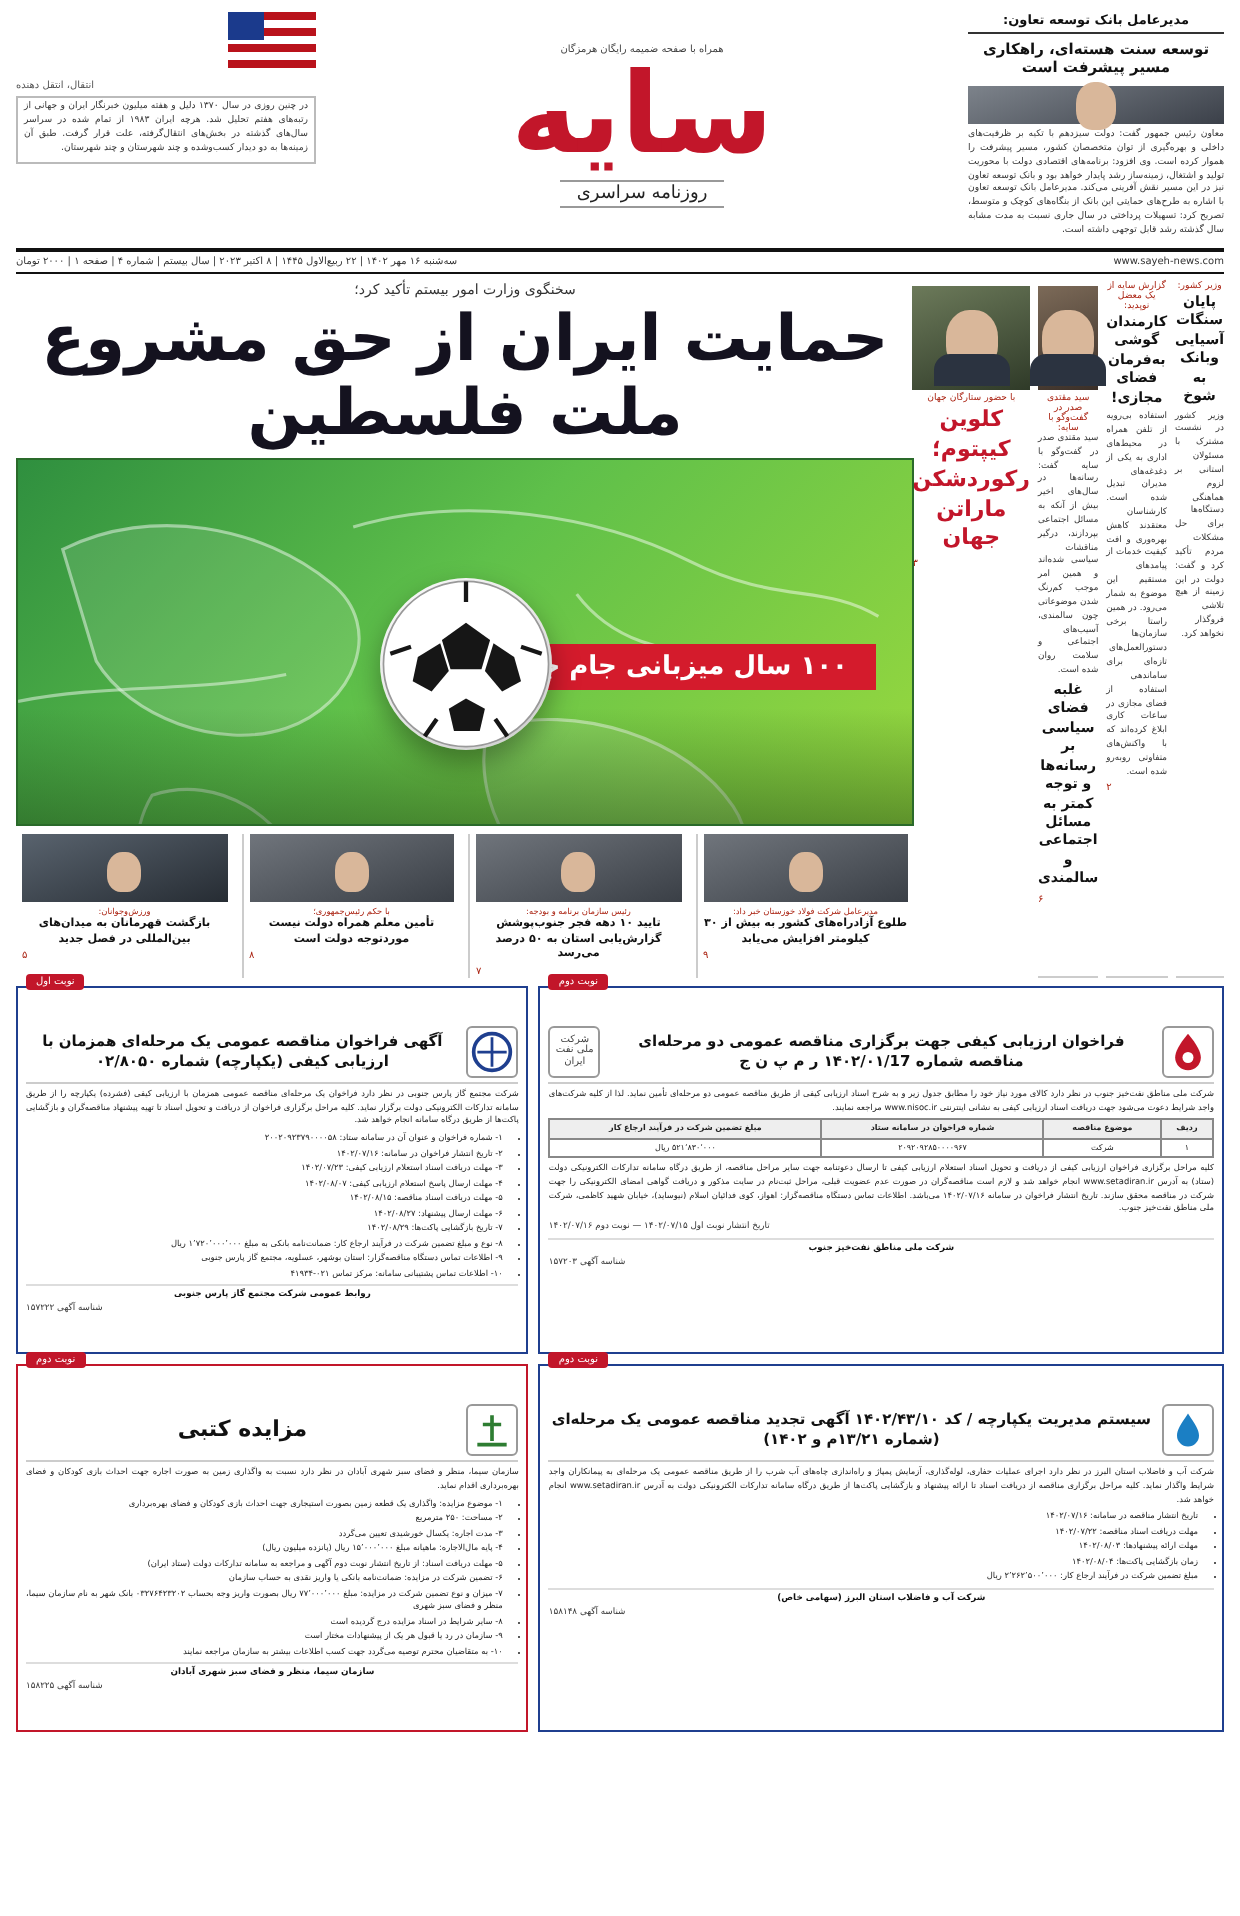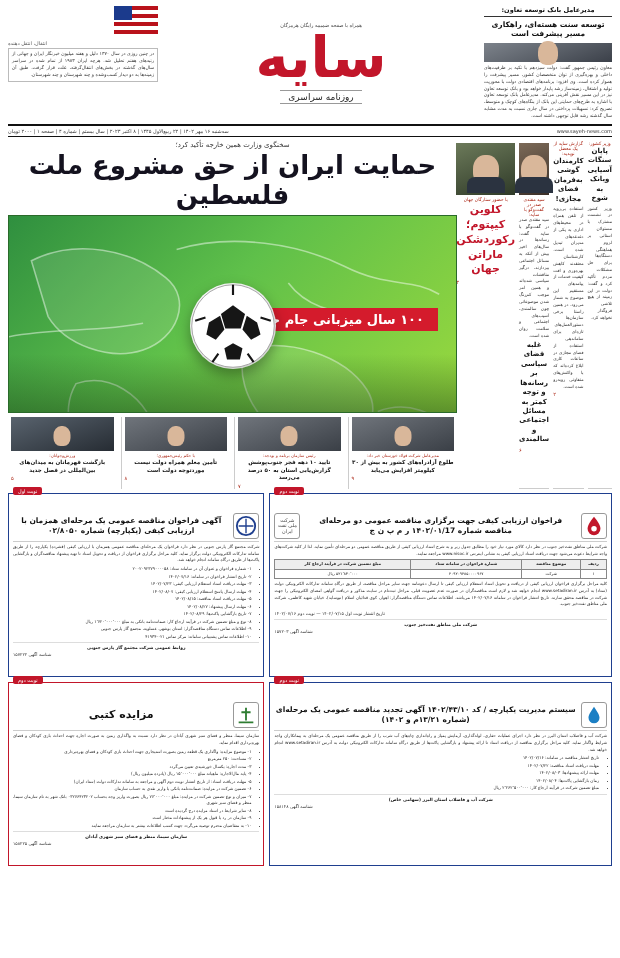--- a/index.html
+++ b/index.html
@@ -46,21 +46,21 @@
   .brief h3 { font-size:7px; margin:1px 0 2px; text-align:center; font-weight:bold; line-height:1.35; }
   .brief p { font-size:4.4px; line-height:1.55; margin:0; text-align:justify; color:#333; }
   .brief .photo { width:100%; height:52px; background:linear-gradient(160deg,#8a8f96,#4c5158); margin:2px 0; position:relative; }
   .brief .photo.p2 { background:linear-gradient(160deg,#6c7a5a,#2f3a28); }
   .brief .photo.p3 { background:linear-gradient(160deg,#7c6a58,#3a2f28); }
   .brief .photo .face { position:absolute; left:50%; top:52%; transform:translate(-50%,-50%); width:26px; height:30px; background:#d9b79a; border-radius:45% 45% 40% 40%; }
   .brief .photo .face:after { content:""; position:absolute; left:-6px; bottom:-8px; width:38px; height:16px; background:#2b3340; border-radius:8px 8px 0 0; }
 
   .headline-block { text-align:center; }
   .headline-kicker { font-size:7px; color:#333; margin-bottom:2px; }
-  .headline { font-size:26px; font-weight:bold; color:#14121f; letter-spacing:-0.5px; line-height:1.15; margin:0 0 4px; }
+  .headline { font-size:32px; font-weight:bold; color:#14121f; letter-spacing:-0.5px; line-height:1.15; margin:0 0 4px; }
   .hero { position:relative; width:100%; height:232px; background:linear-gradient(135deg,#2f8f3f 0%, #5fc04a 45%, #9ad93e 100%); overflow:hidden; border:1px solid #2a6a2a;}
   .hero .map { position:absolute; inset:0; opacity:.85; }
   .hero .ball { position:absolute; left:50%; top:56%; transform:translate(-50%,-50%); width:86px; height:86px; border-radius:50%;
      background:radial-gradient(circle at 35% 30%, #ffffff 0%, #e9e9e9 55%, #bdbdbd 100%); box-shadow:0 6px 14px rgba(0,0,0,.35); }
   .hero .ribbon { position:absolute; right:18px; top:92px; background:#d41b2c; color:#fff; font-size:13px; font-weight:bold; padding:4px 14px; }
   .hero .corner-b { position:absolute; left:0; bottom:0; width:100%; height:58px; background:linear-gradient(to top,rgba(20,60,20,.45),transparent); }
 
   .under-hero { display:flex; gap:4px; margin-top:4px; }
   .uh { flex:1; border-left:1px solid #ccc; padding:0 3px; }
   .uh:last-child { border-left:none; }
@@ -157,21 +157,21 @@
           </div>
         <div class="kicker">با حضور ستارگان جهان</div>
         <h3 style="font-size:11px;color:#c2162a;">کلوین کیپتوم؛ رکوردشکن ماراتن جهان</h3>
         <div style="text-align:left;font-size:5px;color:#a21;">۳</div>
       </div>
 
     </div>
 
     <div class="col-main">
       <div class="headline-block">
-        <div class="headline-kicker">سخنگوی وزارت همین خارجه تأکید کرد؛</div>
+        <div class="headline-kicker">سخنگوی وزارت امور بیستم تأکید کرد؛</div>
         <h1 class="headline">حمایت ایران از حق مشروع ملت فلسطین</h1>
       </div>
 
       <div class="hero">
         <svg class="map" viewBox="0 0 400 240" preserveAspectRatio="none">
           <g fill="none" stroke="#ffffff" stroke-opacity="0.55" stroke-width="1.4">
             <path d="M20,40 C60,20 110,30 140,55 C165,75 150,110 120,120 C90,130 50,115 35,90 Z"></path>
             <path d="M150,30 C200,15 260,25 300,45 C340,65 360,55 385,70"></path>
             <path d="M60,150 C90,140 120,160 130,190 C138,212 110,228 85,220 C55,210 45,175 60,150 Z"></path>
             <path d="M210,120 C250,108 300,125 320,155 C338,182 310,212 275,208 C240,204 200,165 210,120 Z"></path>

